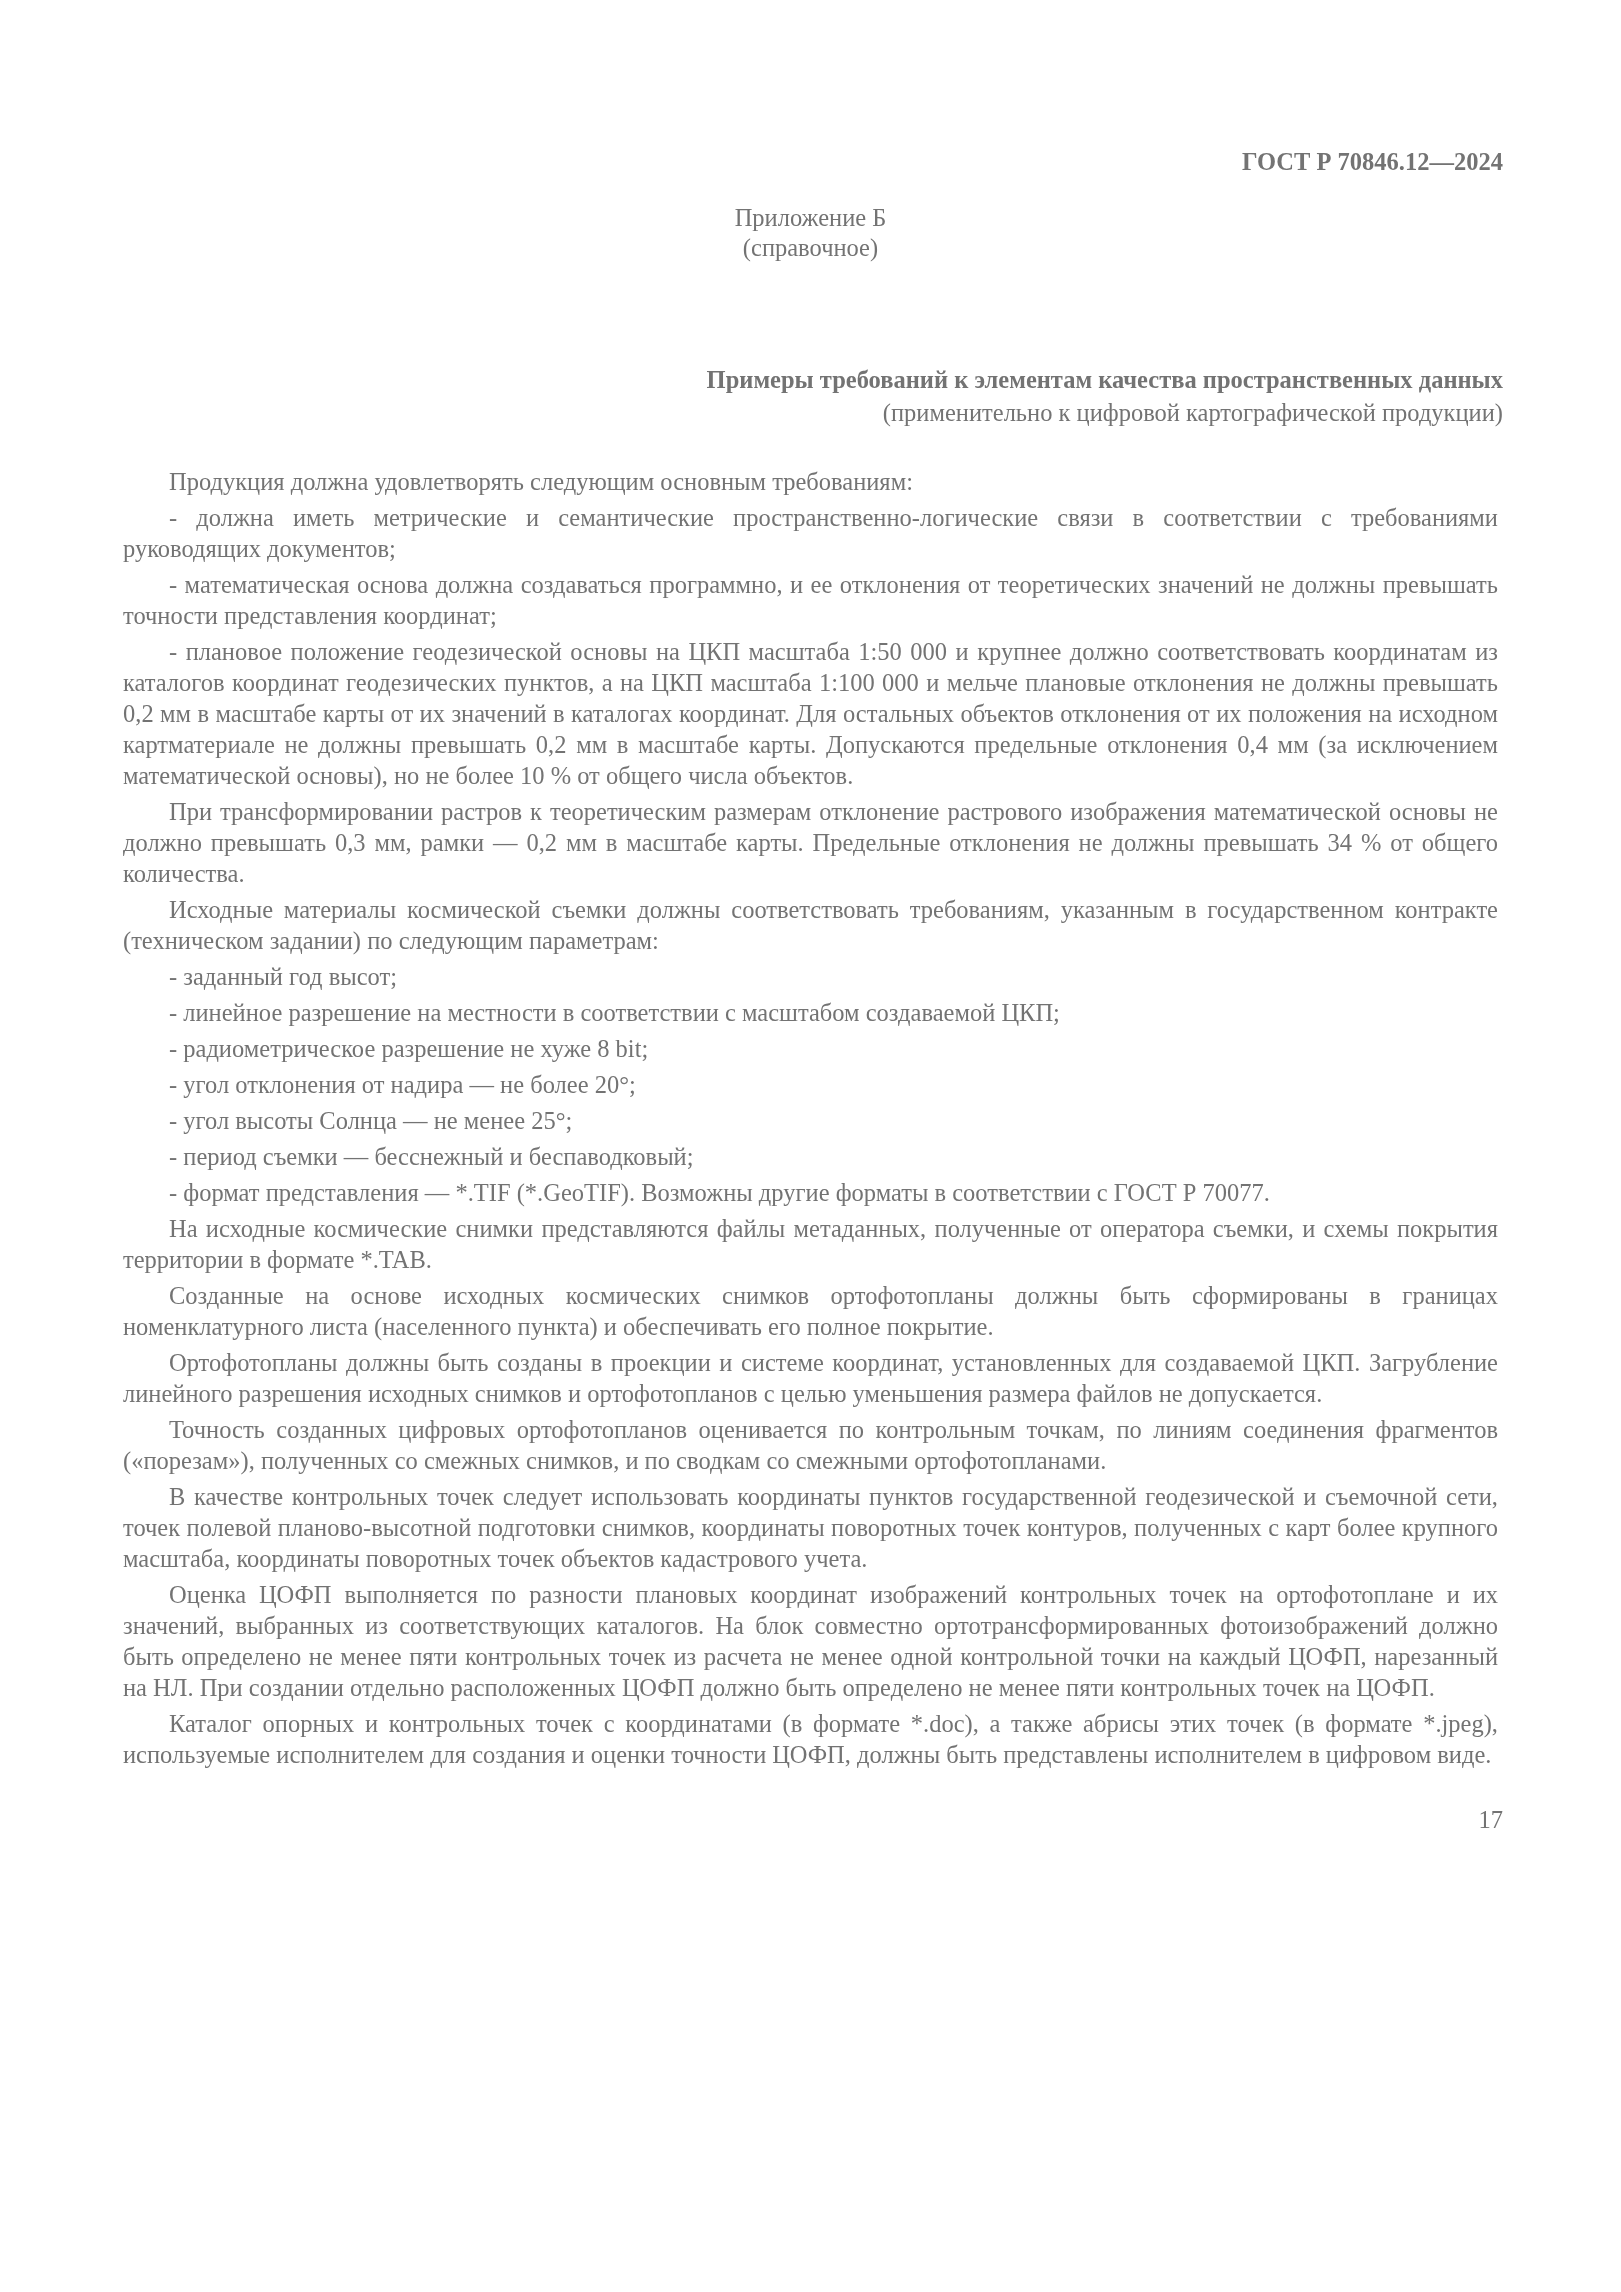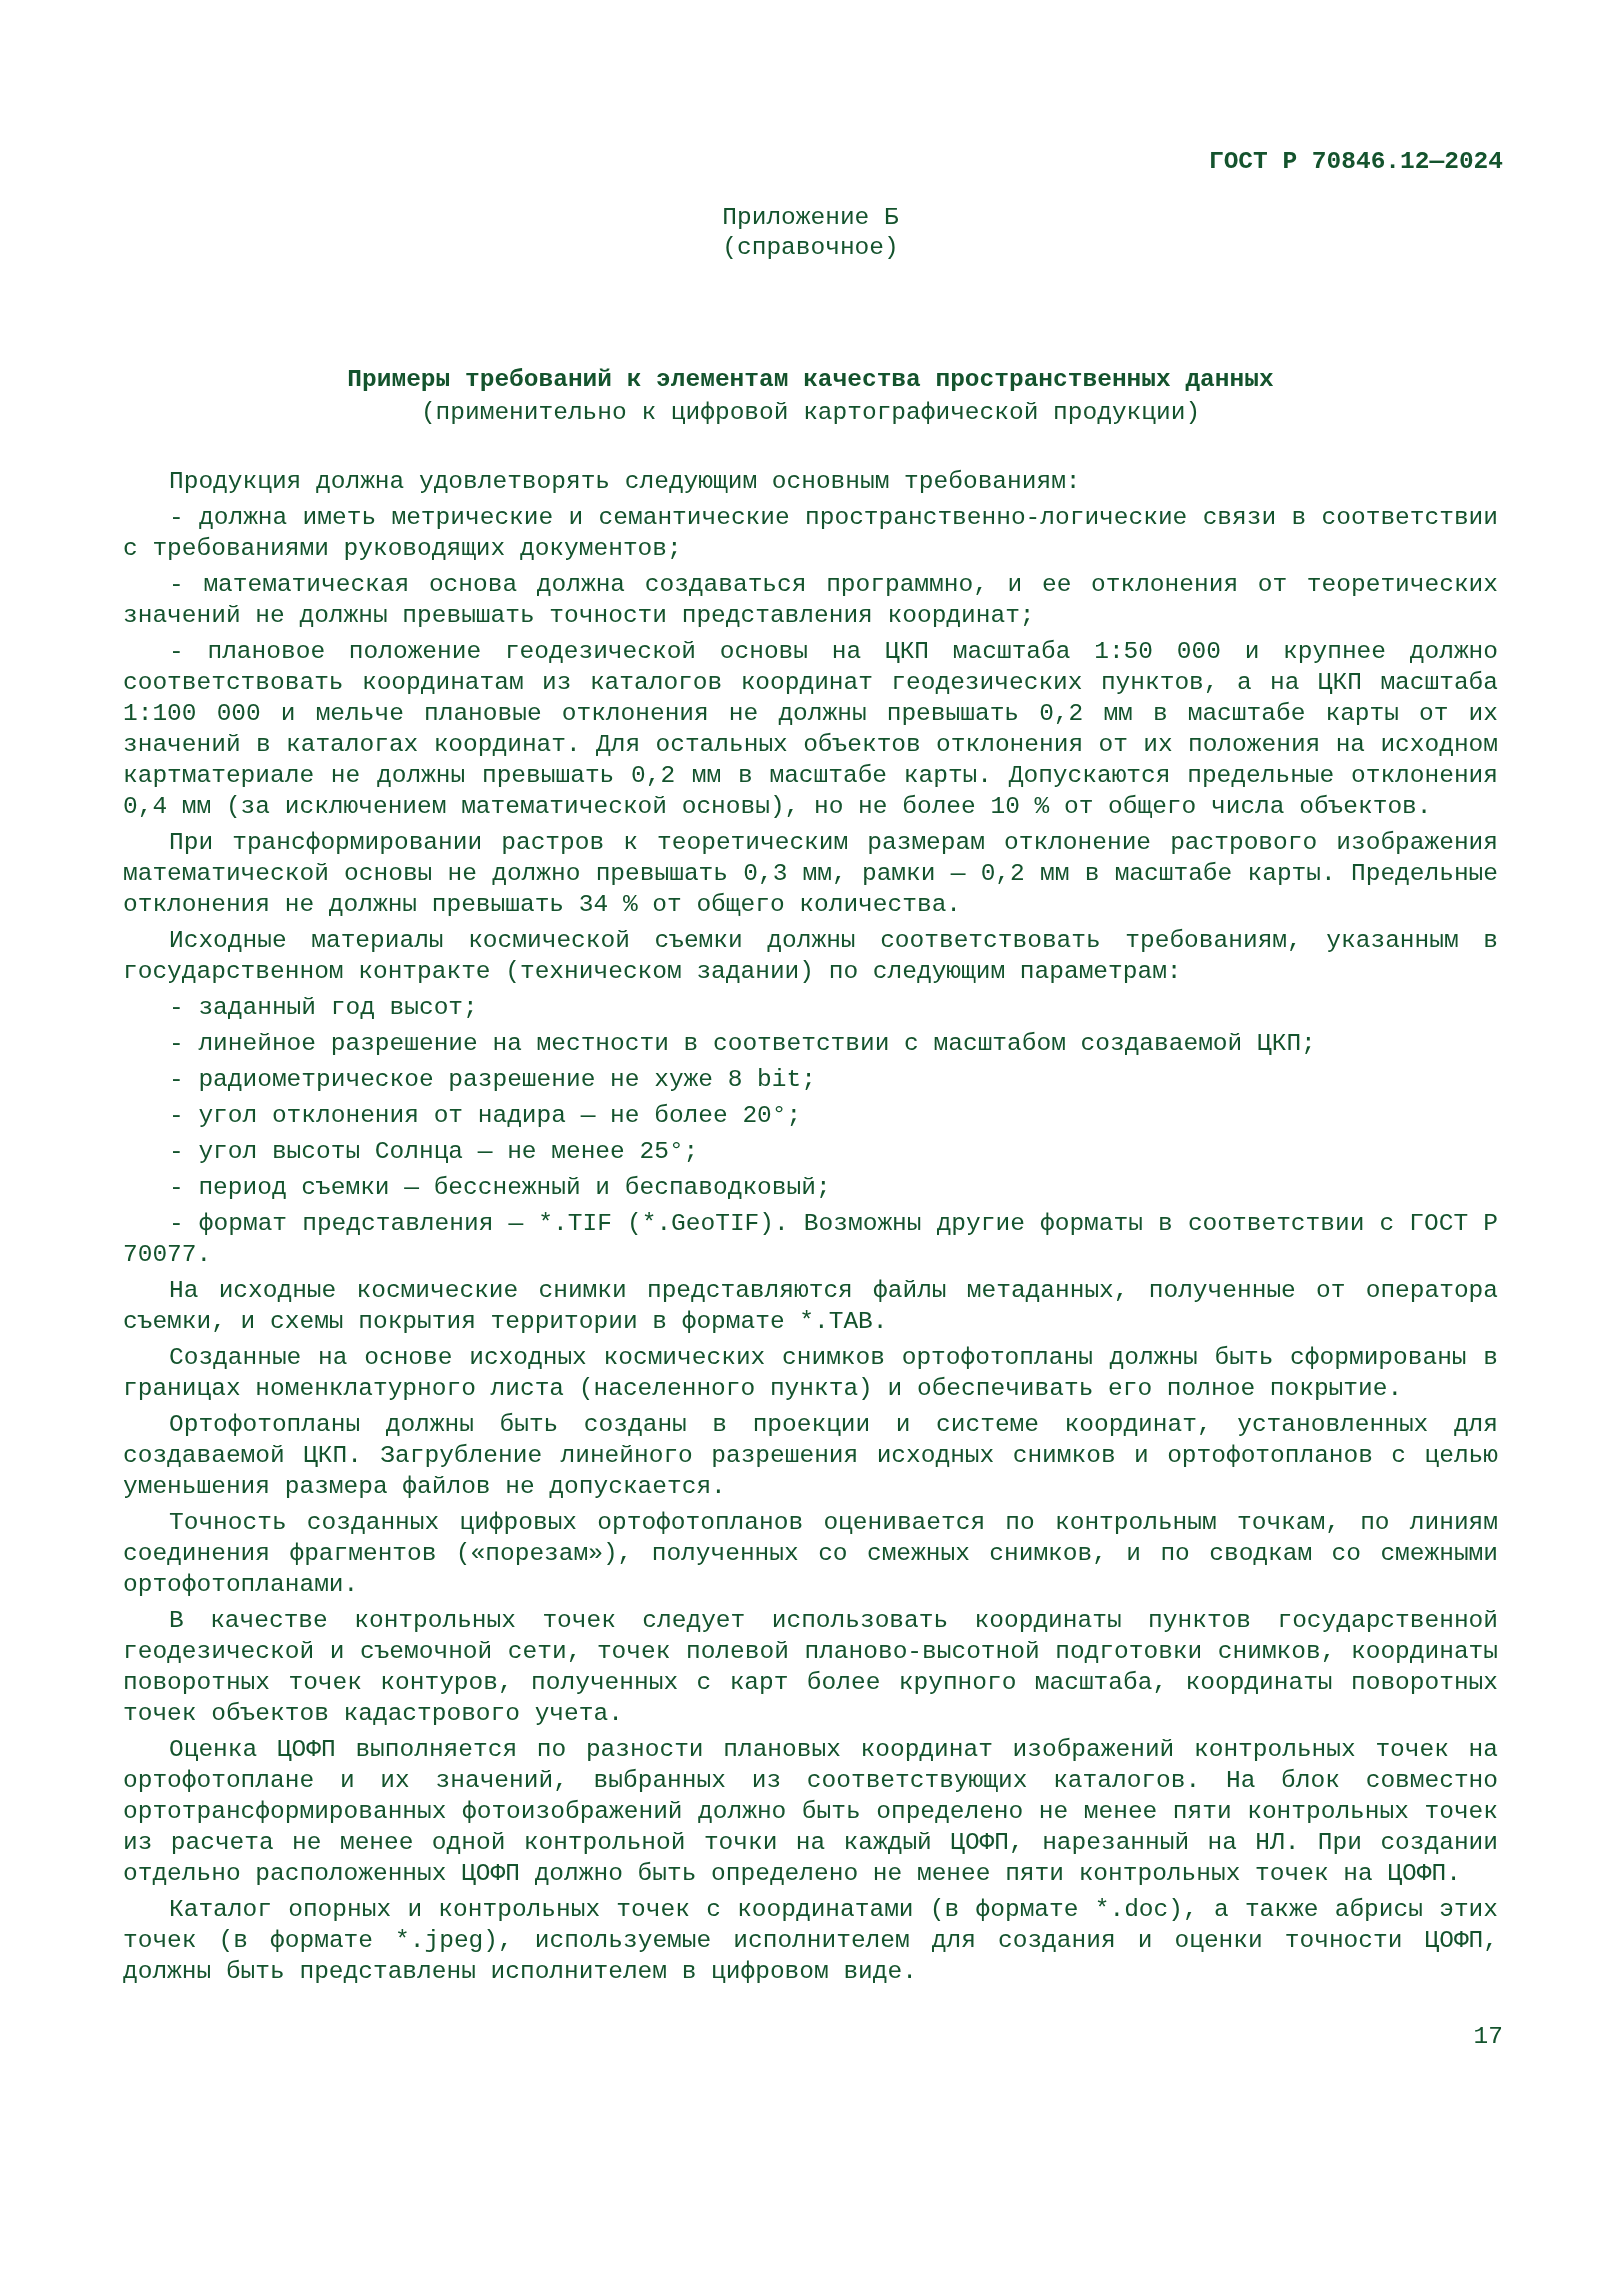--- a/index.html
+++ b/index.html
@@ -7,39 +7,39 @@
     padding: 0;
     background: #ffffff;
   }
   .page {
     position: relative;
     width: 1621px;
     height: 2293px;
     box-sizing: border-box;
     padding: 147px 118px 0 118px;
     background: #ffffff;
-    color: #14532d;
-    font-family: Liberation Mono, monospace;
+    color: #737373;
+    font-family: Liberation Serif, serif;
     overflow: hidden;
   }
   .doc-number {
     text-align: right;
     font-weight: bold;
     font-size: 24.5px;
     line-height: 29px;
   }
   .appendix {
     margin-top: 27.4px;
     text-align: center;
     font-size: 24.5px;
     line-height: 30px;
   }
   .title-block {
     margin-top: 100px;
-    text-align: center;
+    text-align: right;
     font-size: 24.5px;
     line-height: 33px;
   }
   .title-main {
     font-weight: bold;
   }
   .body-text {
     margin-top: 37px;
     font-size: 24.5px;
     line-height: 31px;

